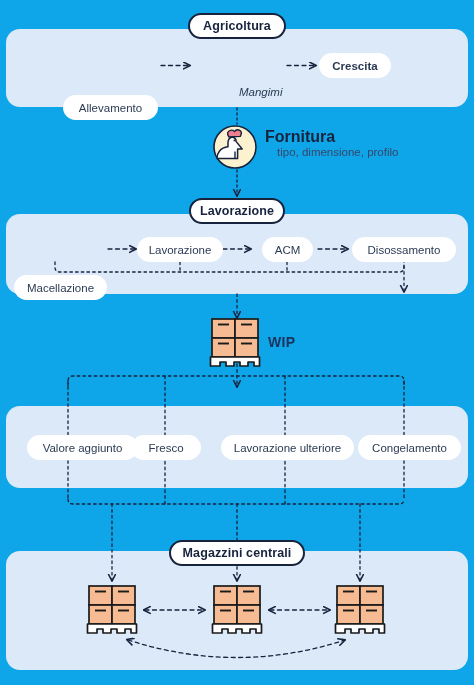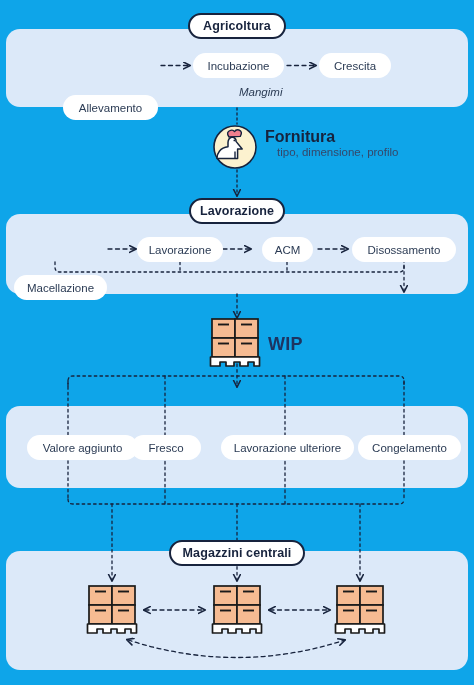--- a/index.html
+++ b/index.html
@@ -60,21 +60,21 @@
   }
   
   .label {
     position: absolute;
     white-space: nowrap;
     color: #2b3b54;
   }
   .label.italic { font-style: italic; font-size: 11.5px; }
   .label.bold   { font-weight: bold; font-size: 16px; color: #17233d; }
   .label.small  { font-size: 11.5px; color: #35476a; padding-left: 12px; }
-  .label.wip    { font-weight: bold; font-size: 18px; color: #1d3461; letter-spacing:.3px;}
+  .label.wip    { font-weight: bold; font-size: 14px; color: #1d3461; letter-spacing:.3px;}
 
   svg.overlay {
     position: absolute;
     left: 0;
     top: 0;
     width: 474px;
     height: 685px;
     pointer-events: none;
   }
 </style>
@@ -203,22 +203,21 @@
     </g>
   </svg>
 
   <div class="section-pill" style="left:188px; top:13px; width:98px;">Agricoltura</div>
 
   <div class="section-pill" style="left:189px; top:198px; width:96px;">Lavorazione</div>
 
   <div class="section-pill" style="left:169px; top:540px; width:136px;">Magazzini centrali</div>
 
   <div class="chip" style="left:63px; top:53px; width:95px;margin-top:42px;">Allevamento</div>
-  <div class="chip" style="left:193px; top:53px; width:91px;">Incubazione</div>
-  <div class="chip" style="left:319px; top:53px; width:72px;">Crescita</div>
+  <div class="chip" style="left:319px; top:53px; width:72px;font-weight:bold;">Crescita</div>
 
   <div class="label italic" style="left:209px; top:86px;margin-left:30px;">Mangimi</div>
 
   <div class="label bold" style="left:265px; top:128px;">Fornitura</div>
   <div class="label small" style="left:265px; top:146px;">tipo, dimensione, profilo</div>
 
   <div class="chip" style="left:14px; top:237px; width:93px;margin-top:38px;">Macellazione</div>
   <div class="chip" style="left:137px; top:237px; width:86px;">Lavorazione</div>
   <div class="chip" style="left:262px; top:237px; width:51px;">ACM</div>
   <div class="chip" style="left:352px; top:237px; width:104px;">Disossamento</div>

